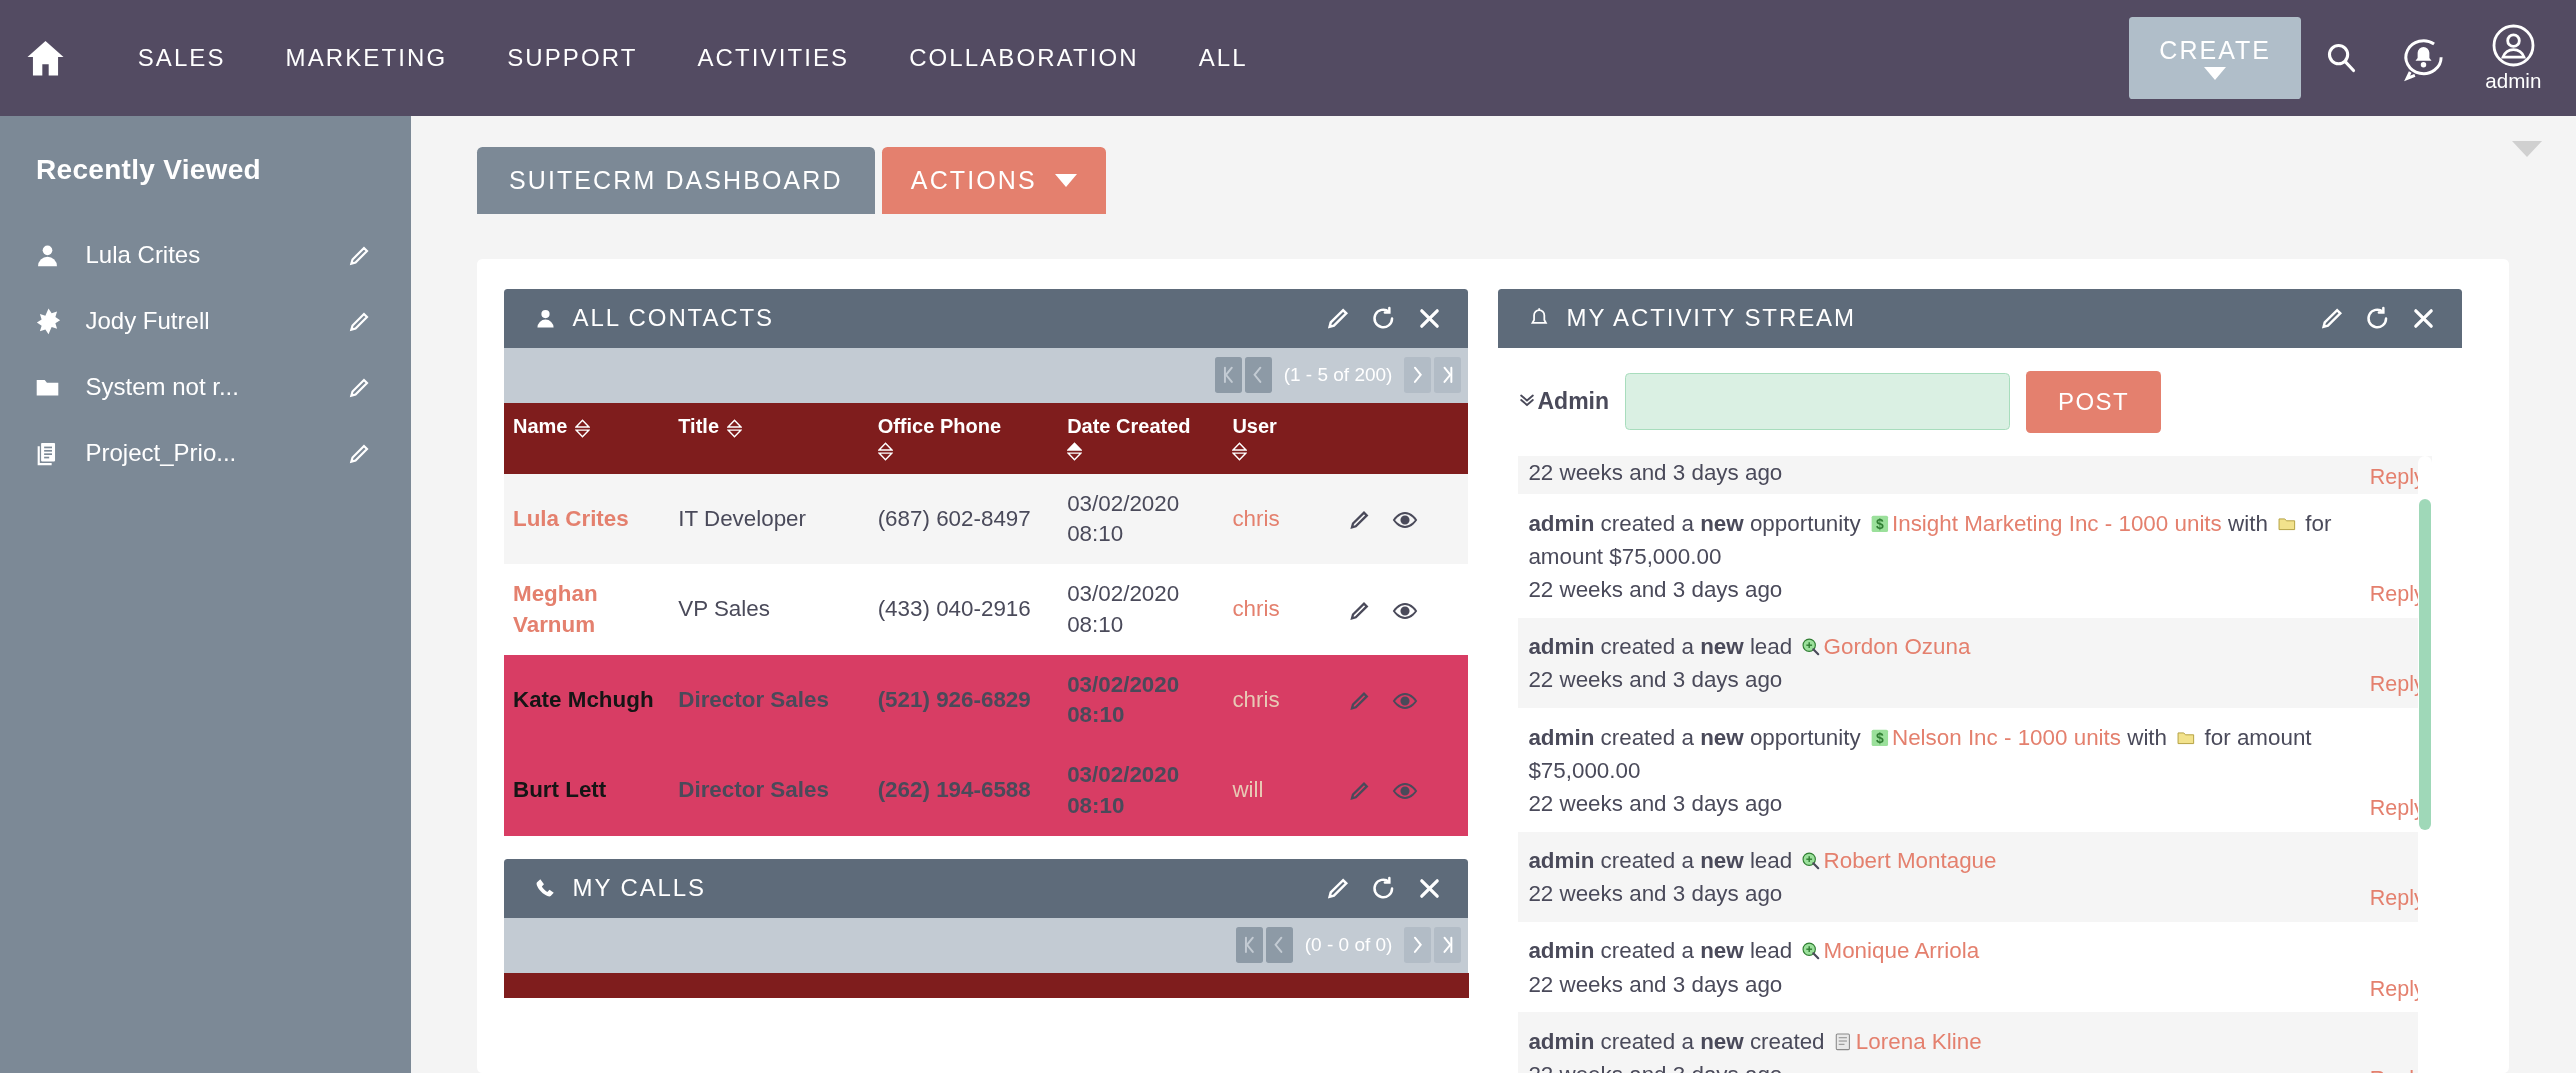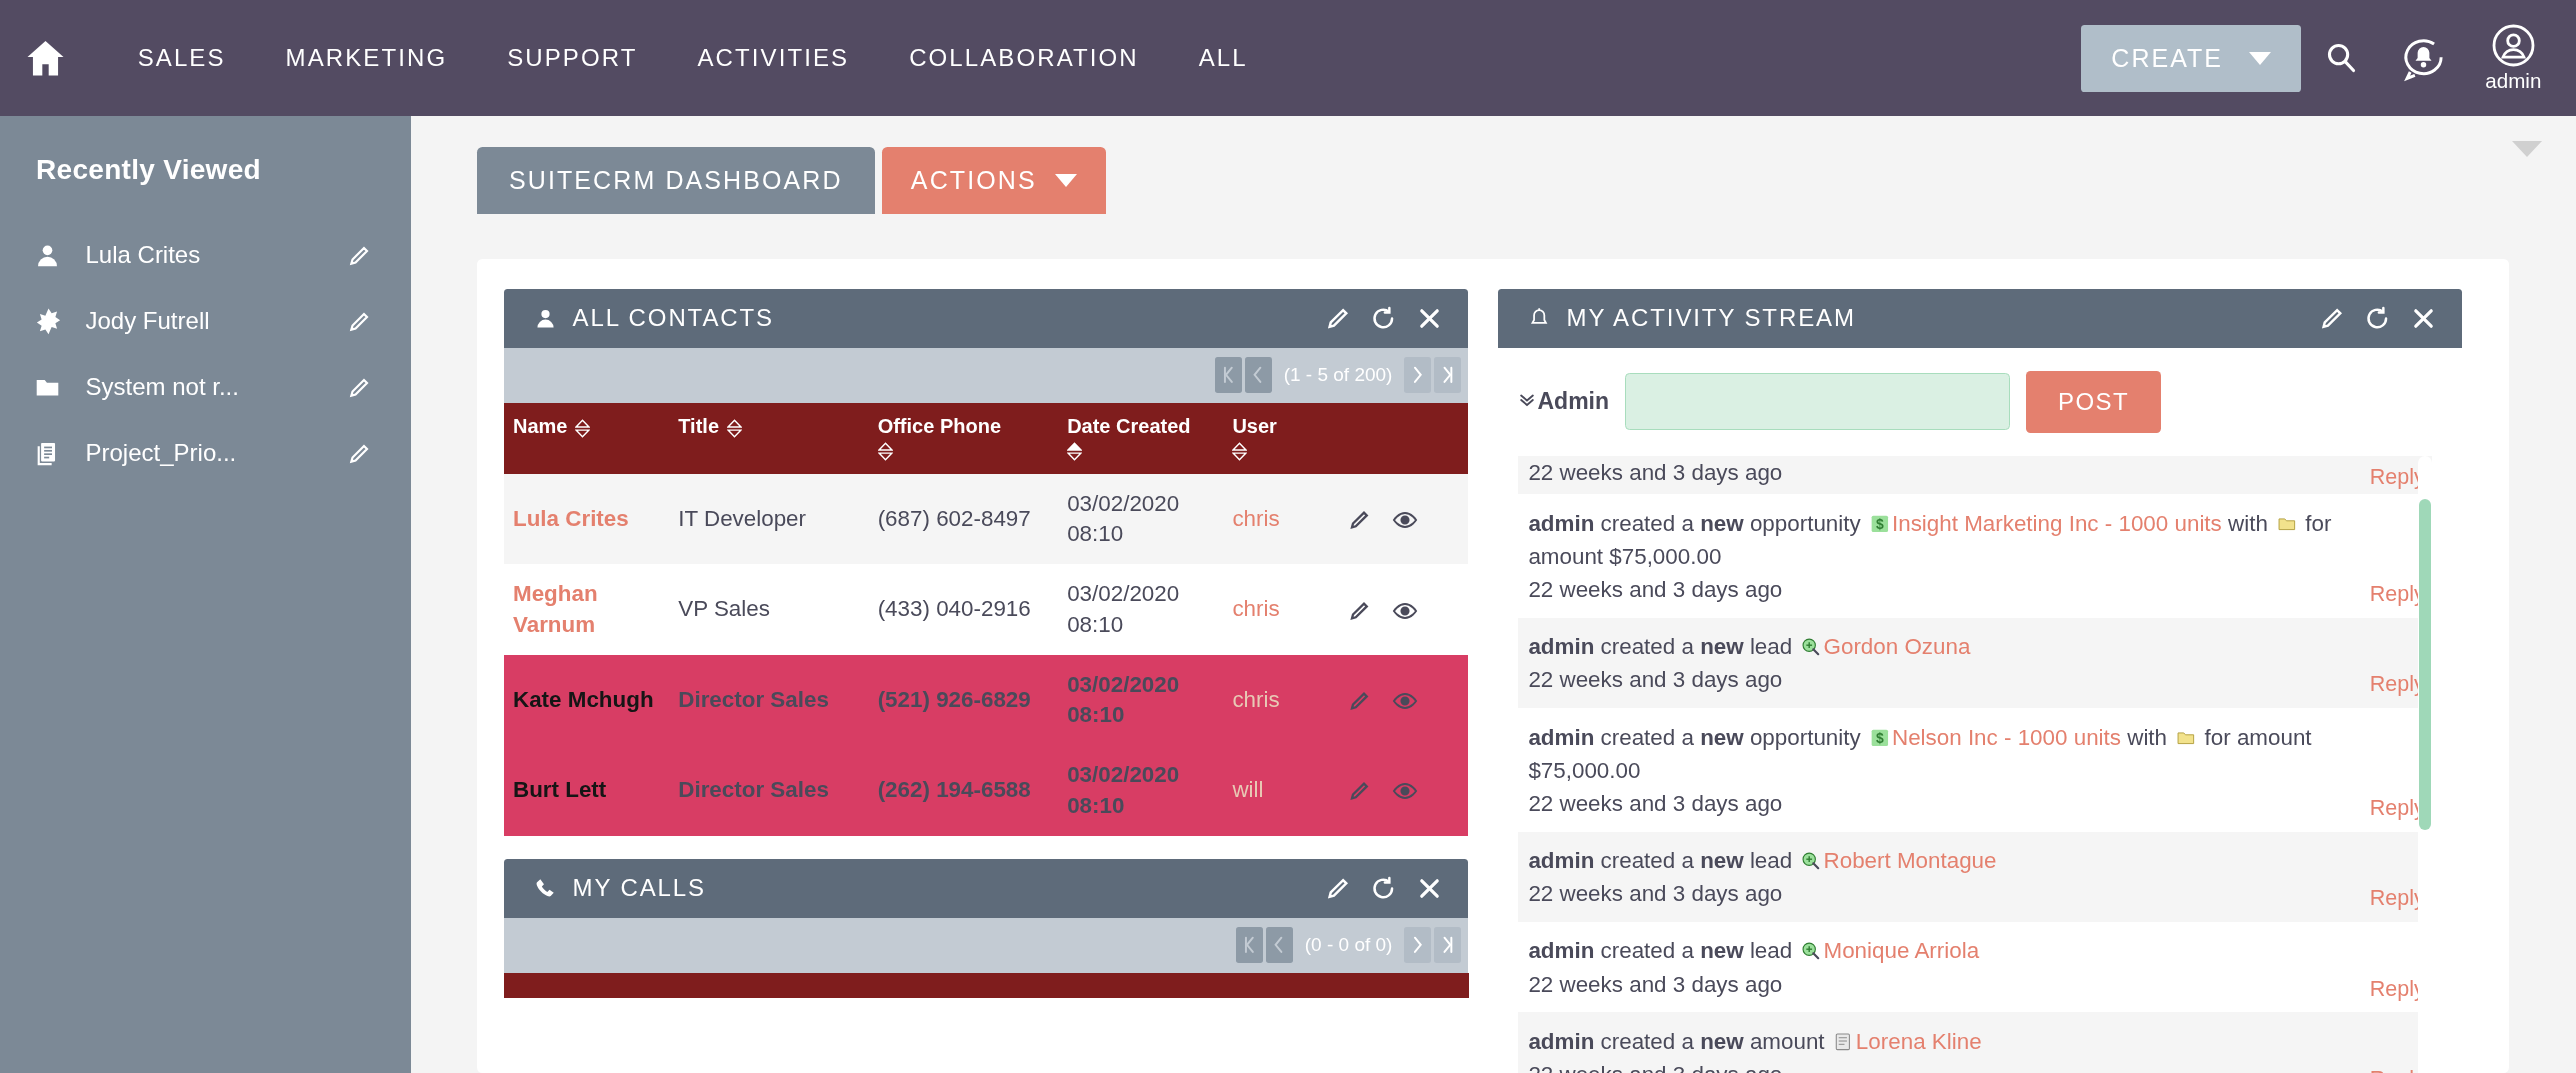--- a/index.html
+++ b/index.html
@@ -24,22 +24,23 @@
     font-weight: 400;
   }
   .topbar-right {
     position: absolute; right: 0; top: 0; height: 116px;
     display: flex; align-items: center; gap: 0px; padding-right: 19.7px;
   }
   .create-btn {
     background: #b0bec9; color: #ffffff; border: none;
     font-size: 25px; letter-spacing: 2px;
     padding: 19px 30px; border-radius: 3.6px;
-    display: flex; align-items: center; gap: 26px; cursor: pointer;
+    display: flex; align-items: center; gap: 2px; cursor: pointer;
     font-family: "Liberation Sans", sans-serif;
+    flex-direction: column;
   }
   .caret-down {
     width: 0; height: 0; border-left: 11.6px solid transparent;
     border-right: 11.6px solid transparent; border-top: 13.4px solid #ffffff;
   }
   .icon-btn { width: 82px; height: 82px; display: flex; align-items: center; justify-content: center; cursor: pointer; }
   .user-chip { display:flex; flex-direction:column; align-items:center; cursor:pointer; margin-left: 5.4px; width: 86px;}
   .user-chip .uname { color:#fff; font-size: 20.6px; margin-top: 1.8px; }
 
   
@@ -728,21 +729,21 @@
                       <line x1="6.5" y1="10" x2="13.5" y2="10" stroke="#2f7d32" stroke-width="1.7"></line>
                     </svg>
                   </span><a class="as-link">Monique Arriola</a>
               </div>
               <div class="as-time">22 weeks and 3 days ago</div>
               <span class="as-reply">Reply</span>
             </div>
 
             <div class="as-item alt">
               <div class="as-line">
-                <b>admin</b><span> created a </span><b>new</b><span> amount </span><span class="inline-ic">
+                <b>admin</b><span> created a </span><b>new</b><span> created </span><span class="inline-ic">
                     <svg width="19.7" height="19.7" viewBox="0 0 24 24">
                       <rect x="4" y="2.5" width="16" height="19" rx="1.4" fill="#e9e9e9" stroke="#8a8a8a" stroke-width="1.3"></rect>
                       <g stroke="#8a8a8a" stroke-width="1.2">
                         <line x1="7" y1="7" x2="17" y2="7"></line>
                         <line x1="7" y1="11" x2="17" y2="11"></line>
                         <line x1="7" y1="15" x2="14" y2="15"></line>
                       </g>
                     </svg>
                   </span><a class="as-link">Lorena Kline</a>
               </div>

